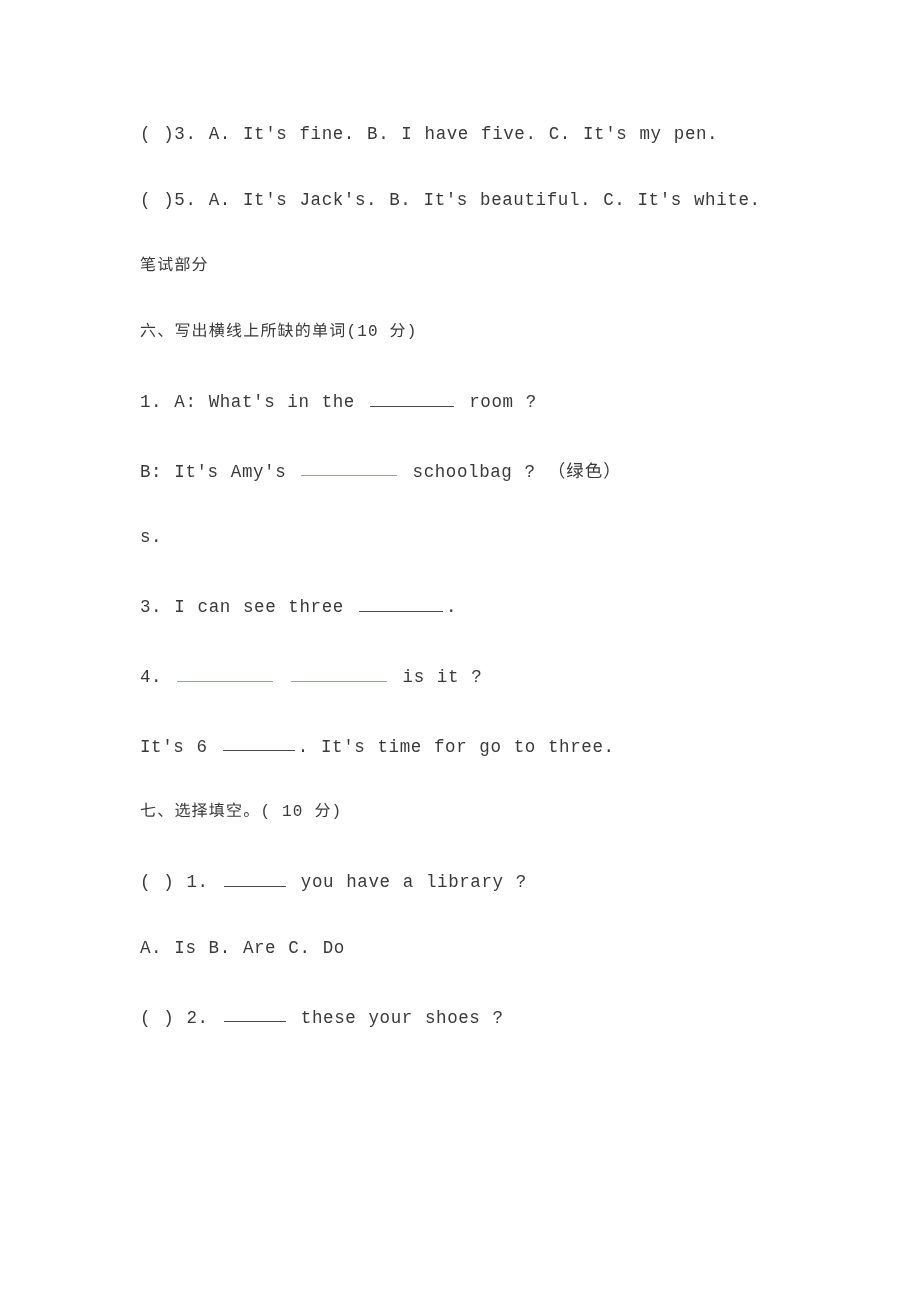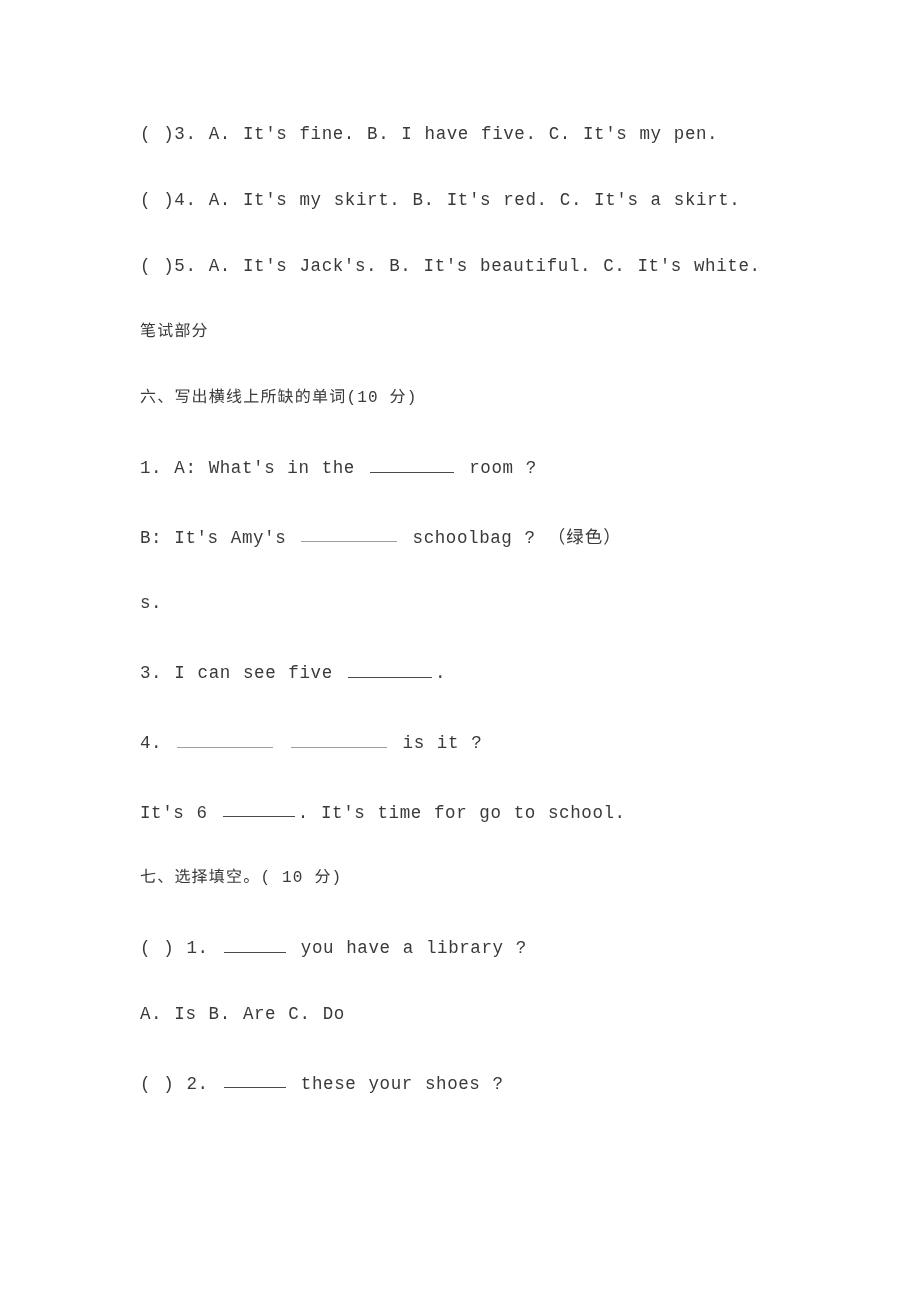--- a/index.html
+++ b/index.html
@@ -61,24 +61,20 @@
 </head>
 <body>
 
 <div class="page">
 
   <p class="line">
     <span>( )3.</span>
     <span>A. It's fine. B. I have five. C. It's my pen.</span>
   </p>
 
-  <p class="line">
-    <span>( )4.</span>
-    <span>A. It's my skirt. B. It's red. C. It's a skirt.</span>
-  </p>
 
   <p class="line">
     <span>( )5.</span>
     <span>A. It's Jack's. B. It's beautiful. C. It's white.</span>
   </p>
 
   <p class="line cn">笔试部分</p>
 
   <p class="line cn">六、写出横线上所缺的单词(10 分)</p>
 
@@ -94,34 +90,34 @@
     <span class="blank light b-xl"></span>
     <span>schoolbag ?</span>
     <span class="cn-inline">（绿色）</span>
   </p>
 
 
   <p class="line">s.</p>
 
   <p class="line">
     <span>3.</span>
-    <span>I can see five</span>
+    <span>I can see three</span>
     <span class="blank b-lg"></span><span>.</span>
   </p>
 
   <p class="line">
     <span>4.</span>
     <span class="blank light b-xl"></span>
     <span class="blank light b-xl"></span>
     <span>is it ?</span>
   </p>
 
   <p class="line">
     <span>It's 6</span>
-    <span class="blank b-md"></span><span>. It's time for go to school.</span>
+    <span class="blank b-md"></span><span>. It's time for go to three.</span>
   </p>
 
 
   <p class="line cn">七、选择填空。( 10 分)</p>
 
   <p class="line">
     <span>( ) 1.</span>
     <span class="blank b-sm"></span>
     <span>you have a library ?</span>
   </p>

